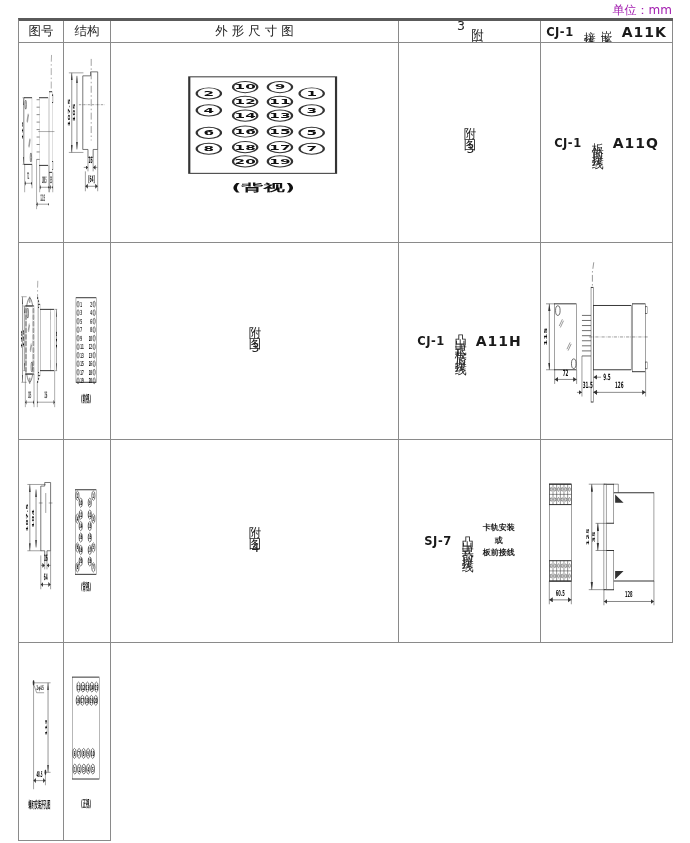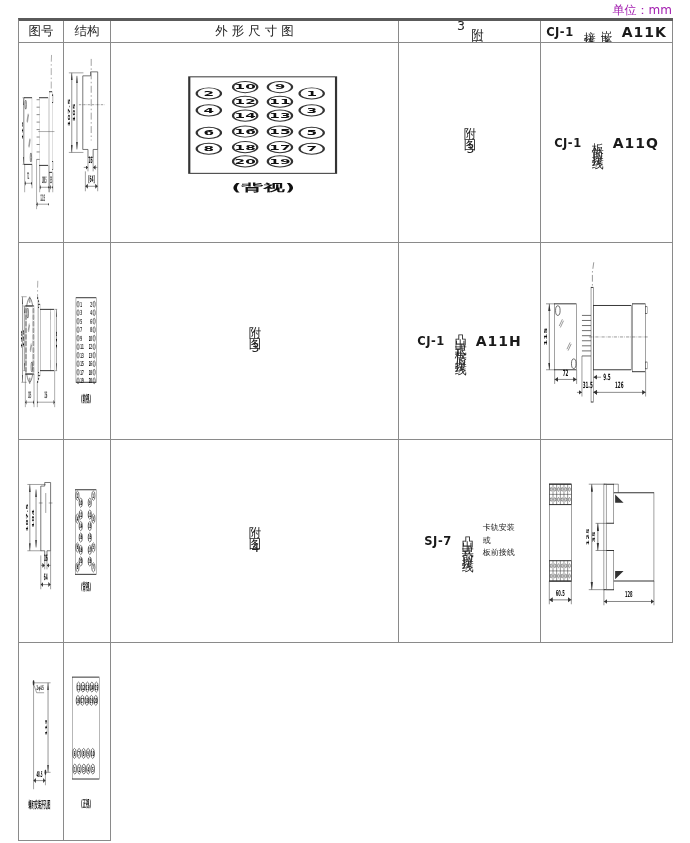--- a/index.html
+++ b/index.html
@@ -11,21 +11,21 @@
        border-top:3px solid #5a5a5a;border-left:1px solid #8a8a8a;box-sizing:content-box}
   .cell{border-right:1px solid #8a8a8a;border-bottom:1px solid #8a8a8a;box-sizing:border-box;position:relative;overflow:hidden;background:#fff}
   .hc{display:flex;align-items:center;justify-content:center;font-size:12.5px;color:#222;font-weight:400;white-space:pre}
   .figcell{display:flex;align-items:center;justify-content:center}
   .vtext{writing-mode:vertical-rl;text-orientation:upright}
   .fig{font-size:12.5px;letter-spacing:12px;color:#222}
   .structcell{display:flex;align-items:center;justify-content:center;gap:7px}
   .model{font-size:11.5px;font-weight:600;letter-spacing:.5px}
   .desc{font-size:12px;letter-spacing:5px;color:#222}
   .code{font-size:14px;font-weight:600;letter-spacing:1px}
-  .note{font-size:8px;font-weight:400;text-align:left;line-height:1.6}
+  .note{font-size:8px;font-weight:700;text-align:center;line-height:1.6}
   svg{display:block;width:100%;height:100%}
   .ln{stroke:#333;fill:none;stroke-width:1}
   .tn{stroke:#333;fill:none;stroke-width:.7}
   .dd{stroke:#333;fill:none;stroke-width:.7;stroke-dasharray:7 2.5 1.5 2.5}
   .dm{stroke:#333;fill:none;stroke-width:.8}
   .fillc{fill:#333;stroke:none}
   text{fill:#111}
   .lbl{font-size:9px;font-weight:600}
   .s8{font-size:8px}.s65{font-size:6.5px}
   .cjk{font-size:10px;font-weight:600}

